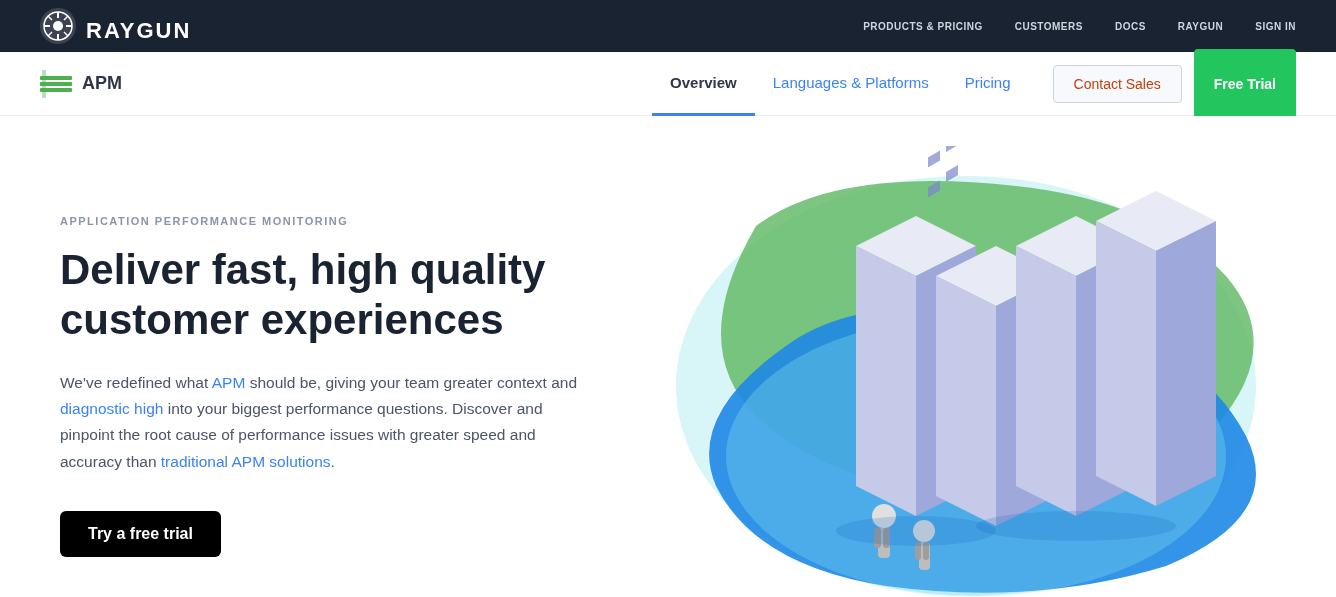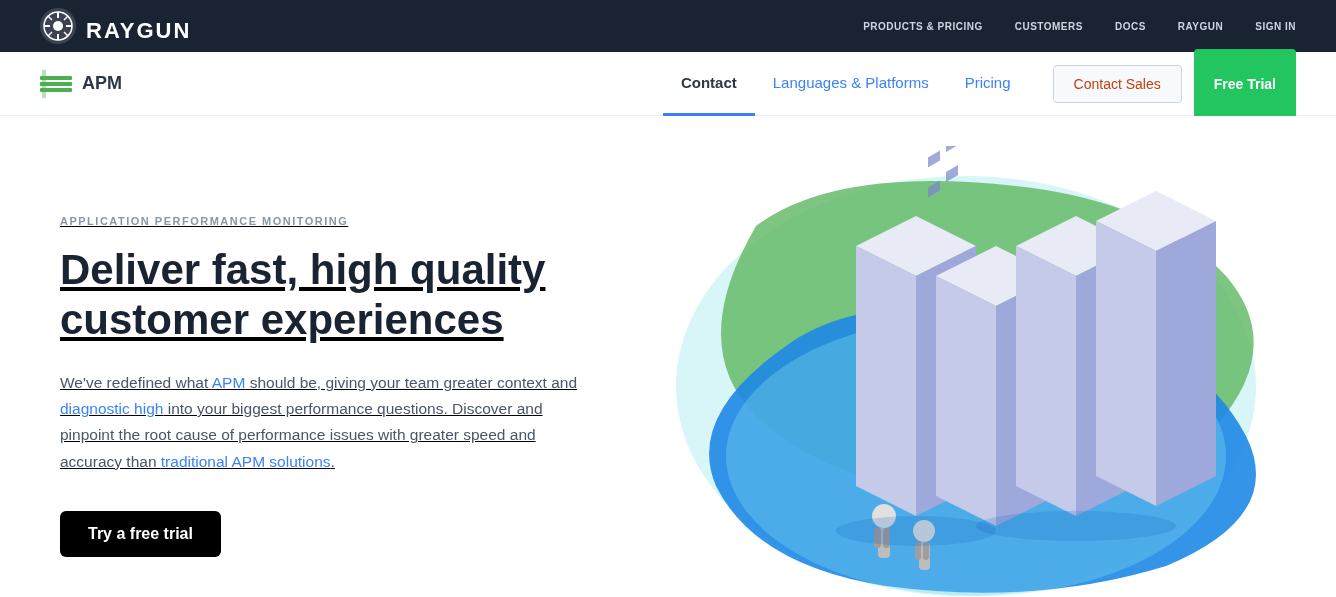--- a/index.html
+++ b/index.html
@@ -120,21 +120,20 @@
       align-items: center;
       padding: 60px 60px 40px 60px;
       min-height: 480px;
       background: #fff;
       position: relative;
     }
     .hero-content {
       flex: 0 0 520px;
       max-width: 520px;
       z-index: 2;
-      text-decoration: underline;
     }
     .hero-eyebrow {
       font-size: 11px;
       font-weight: 700;
       letter-spacing: 1.5px;
       color: #8896a7;
       text-transform: uppercase;
       margin-bottom: 18px;
     }
     .hero-title {
@@ -217,21 +216,21 @@
   <div class="apm-logo-area">
     <svg width="32" height="28" viewBox="0 0 32 28">
       <rect x="0" y="6" width="32" height="4" rx="1" fill="#4caf50"></rect>
       <rect x="0" y="12" width="32" height="4" rx="1" fill="#4caf50"></rect>
       <rect x="0" y="18" width="32" height="4" rx="1" fill="#4caf50"></rect>
       <rect x="2" y="0" width="4" height="28" rx="1" fill="#4caf50" opacity="0.4"></rect>
     </svg>
     <span class="apm-label">APM</span>
   </div>
   <div class="sub-nav-links">
-    <a class="sub-nav-link active">Contact</a>
+    <a class="sub-nav-link active">Overview</a>
     <a class="sub-nav-link">Languages &amp; Platforms</a>
     <a class="sub-nav-link">Pricing</a>
   </div>
   <div class="sub-nav-actions">
     <button class="btn-contact-sales">Contact Sales</button>
     <button class="btn-free-trial">Free Trial</button>
   </div>
 </nav>
 
 <section class="hero">

